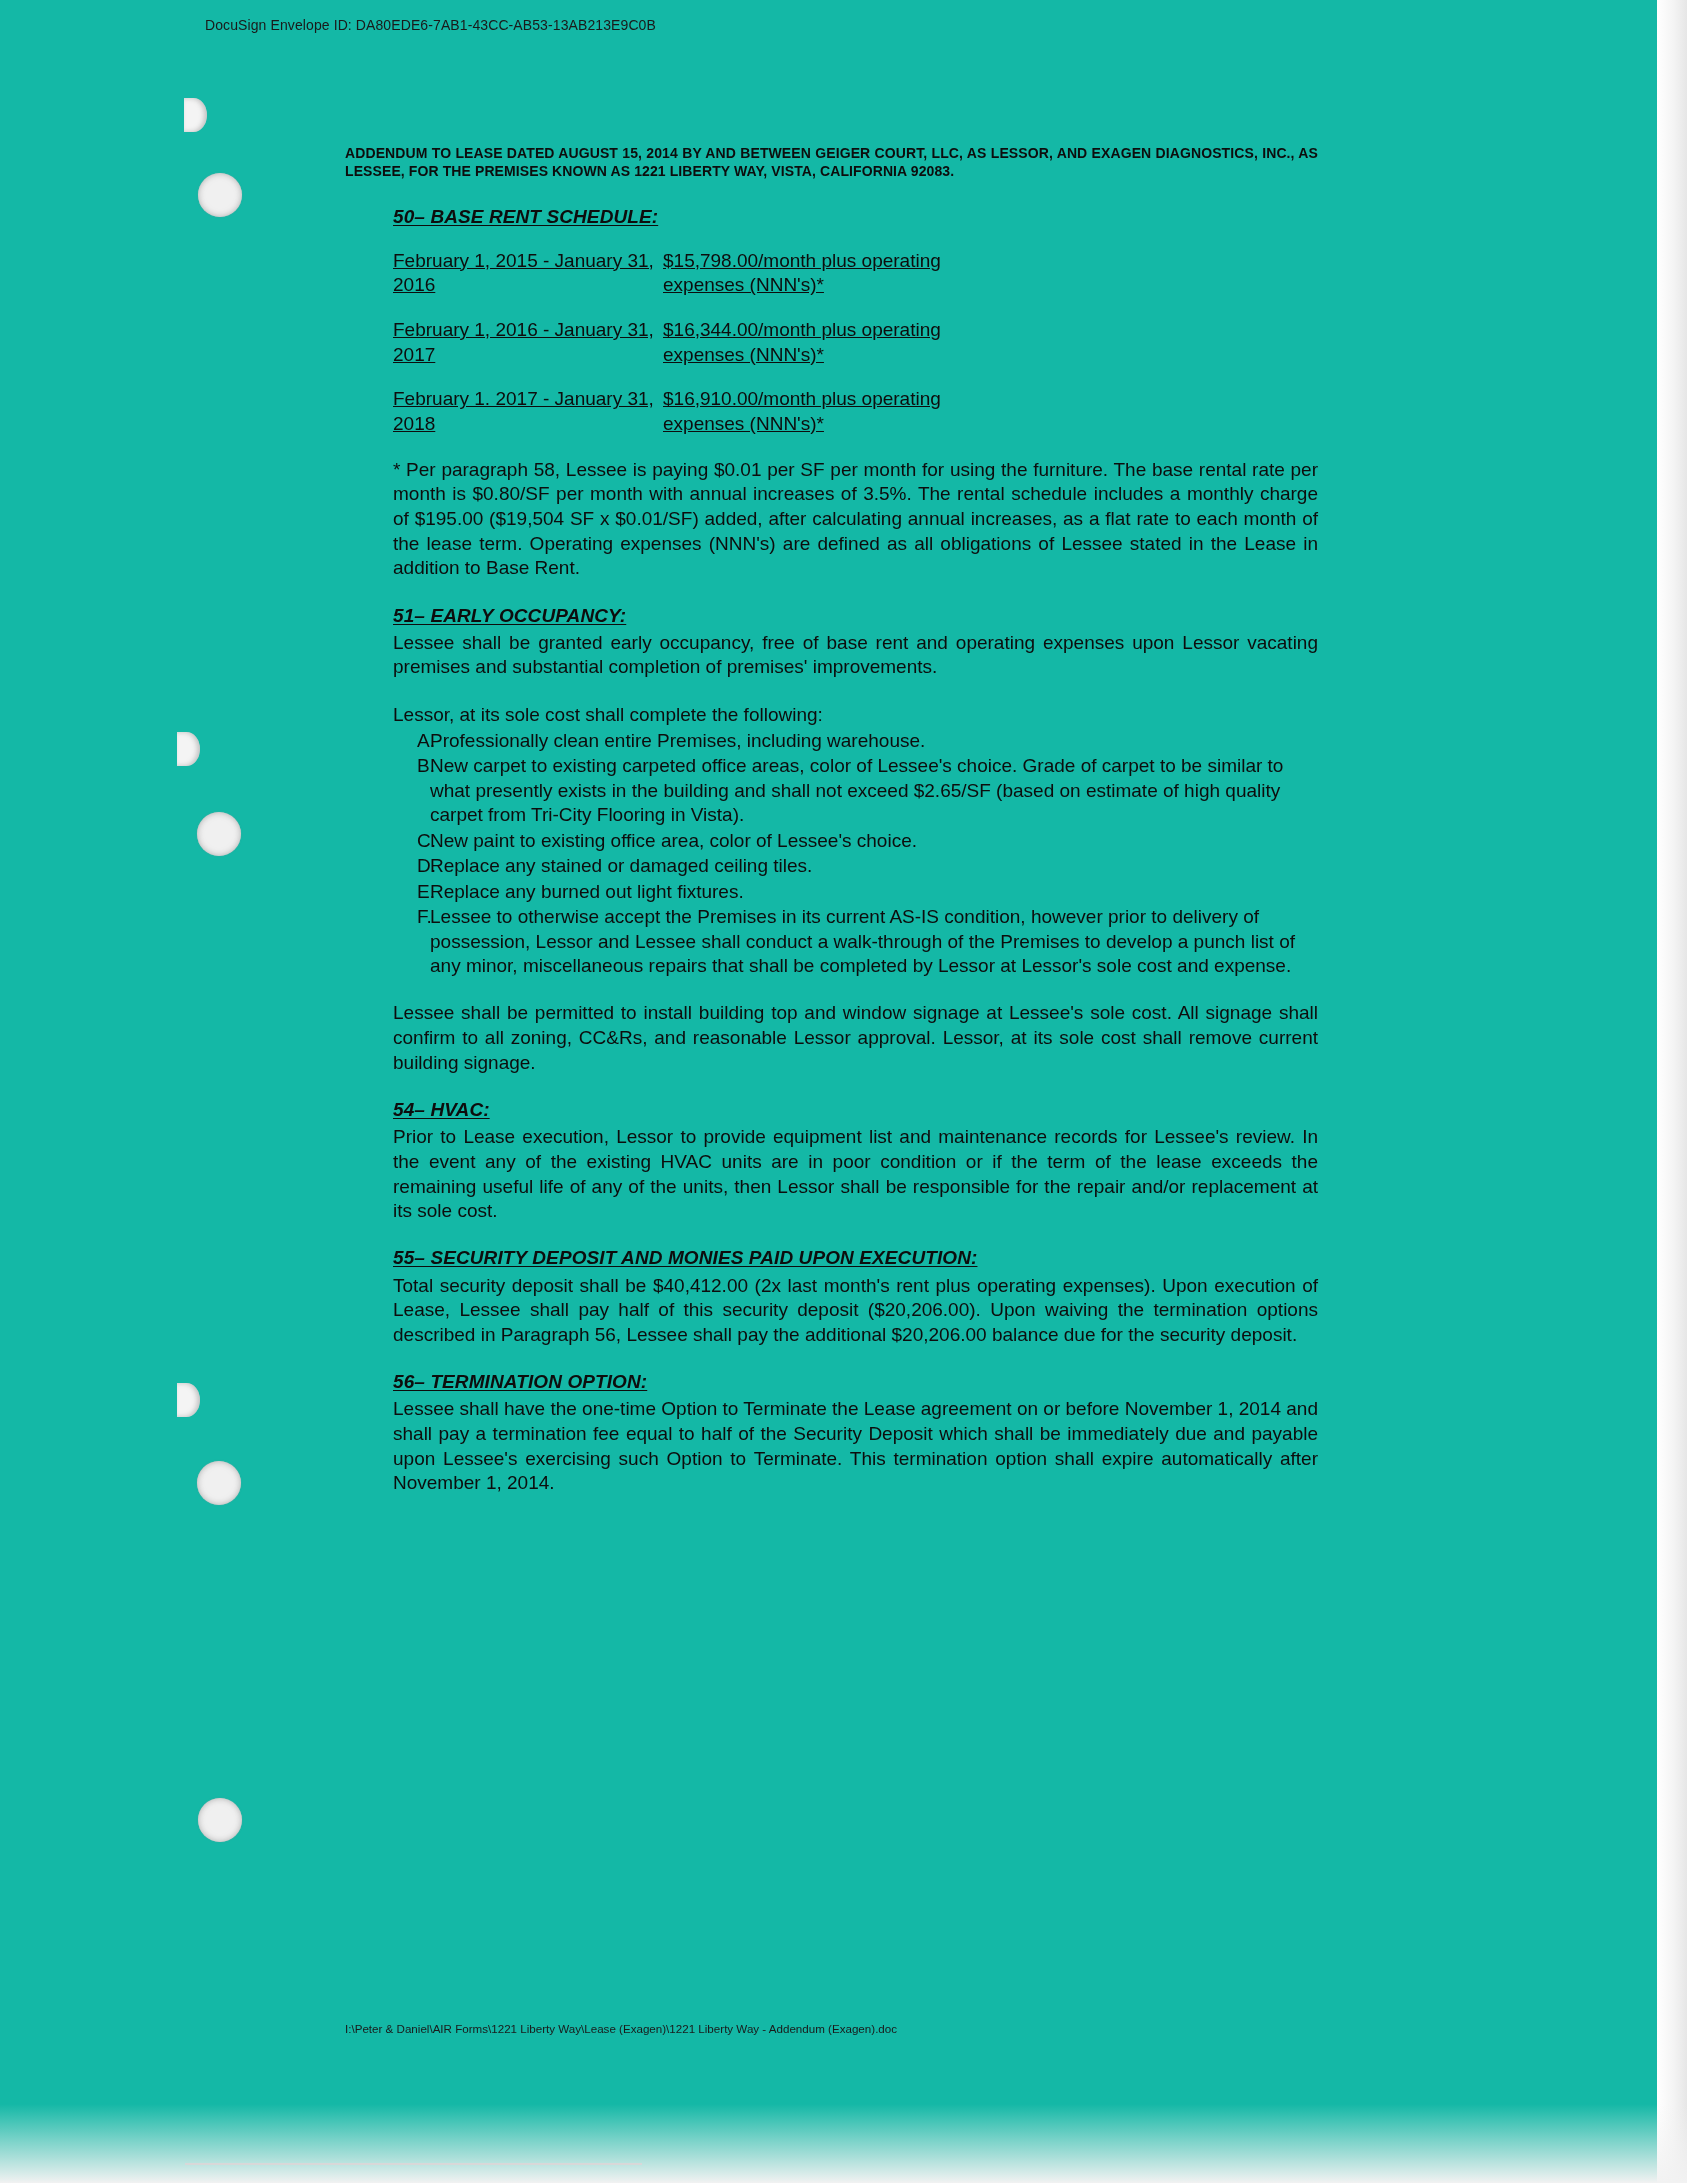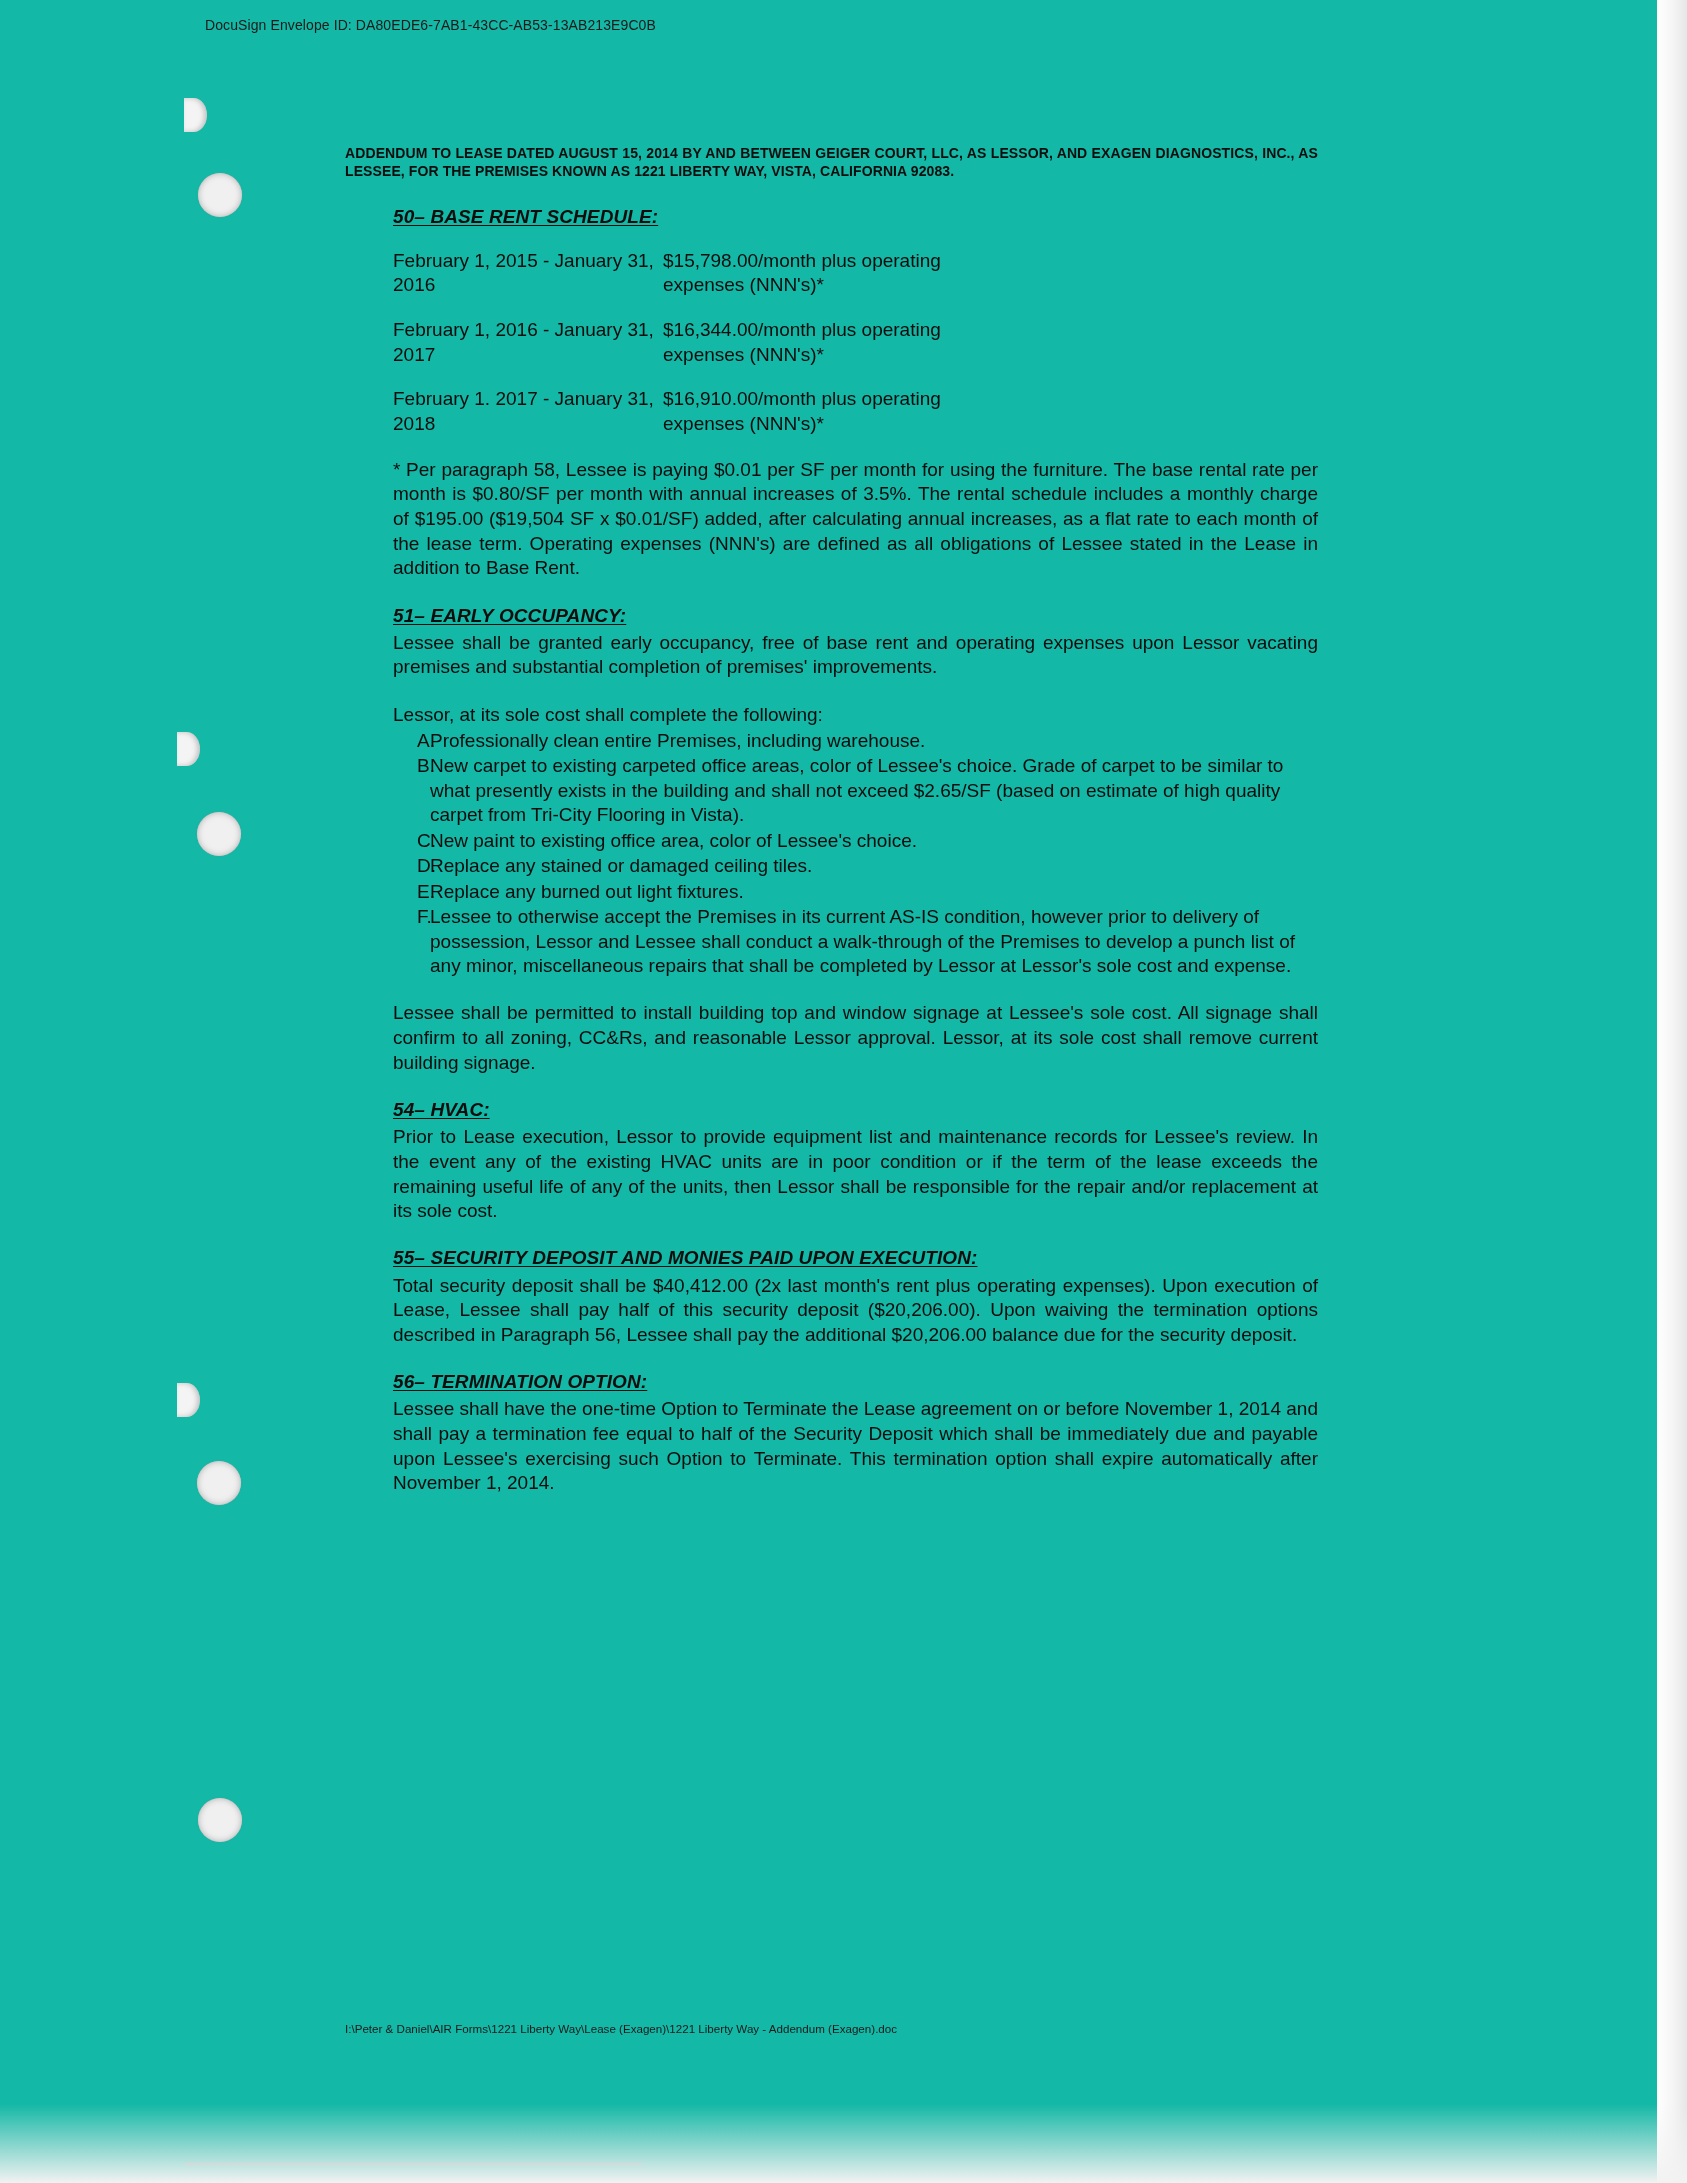--- a/index.html
+++ b/index.html
@@ -87,20 +87,21 @@
     text-align:justify;
     text-justify:inter-word;
   }
   p.body.left { text-align:left; }
 
   .sec-block { margin-bottom:22.5px;margin-left:48px; }
 
   
   .schedule {
     margin:20px 0 21px 0;
+    text-decoration:underline;
   }
   .sched-row {
     display:flex;
     margin-bottom:20px;
   }
   .sched-row:last-child { margin-bottom:0; }
   .sched-period {
     width:270px;
     flex:0 0 270px;
     font-size:19px;

